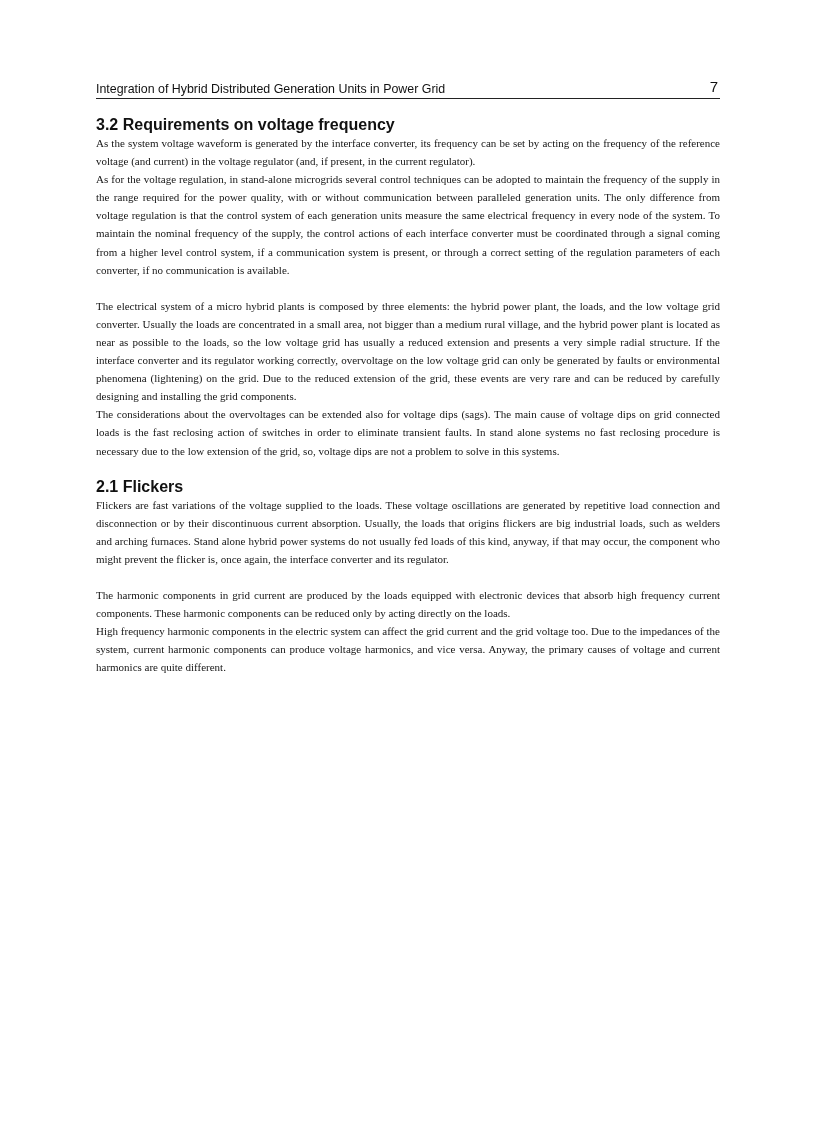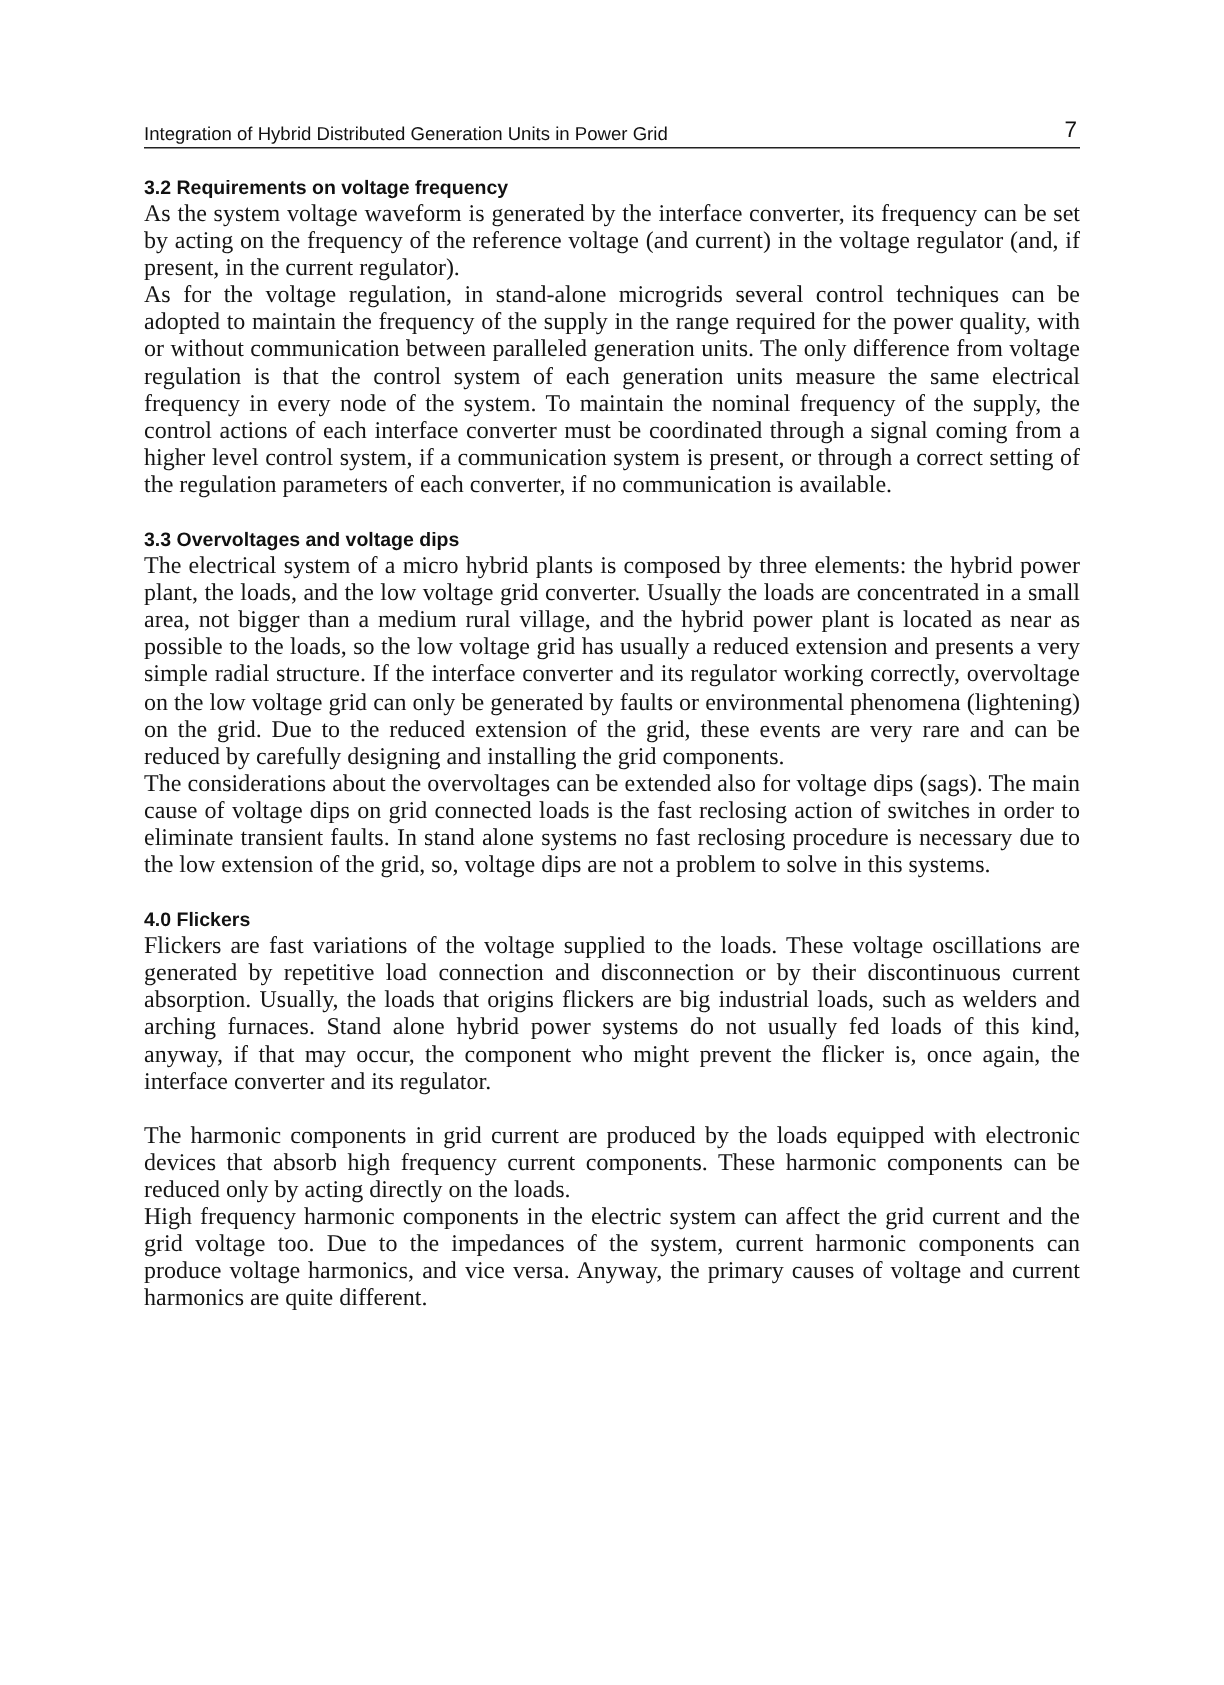--- a/index.html
+++ b/index.html
@@ -8,25 +8,25 @@
     .running-header {
       position: absolute; top: 80px; left: 0; width: 624px; height: 18px;
       border-bottom: 1.5px solid #222;
       font-family: "Liberation Sans", sans-serif; font-size: 12.4px; color: #111; text-align: center;
     }
     .running-header .title { position: absolute; left: 0; top: 2px; }
     .running-header .pageno { position: absolute; right: 2px; top: -2px; font-size: 15px; }
     .content { position: absolute; top: 116px; left: 0; width: 624px; }
     .section { margin-bottom: 18px; }
     h2 {
-      font-family: "Liberation Sans", sans-serif; font-weight: bold; font-size: 13px;
+      font-family: "Liberation Sans", sans-serif; font-weight: bold; font-size: 16px;
       color: #111; margin: 0; line-height: 18px;
     }
     p {
-      font-family: "Liberation Serif", serif; font-size: 16px; line-height: 18.1px;
+      font-family: "Liberation Serif", serif; font-size: 11px; line-height: 18.1px;
       color: #151515; margin: 0; text-align: justify;
     }
     #s32 { }
     #s33 { margin-top: 0; }
   </style>
 </head>
 <body>
 
 <div class="page">
   <div class="running-header">
@@ -35,27 +35,26 @@
   </div>
 
   <div class="content">
     <div class="section" id="s32">
       <h2>3.2 Requirements on voltage frequency</h2>
       <p>As the system voltage waveform is generated by the interface converter, its frequency can be set by acting on the frequency of the reference voltage (and current) in the voltage regulator (and, if present, in the current regulator).</p>
       <p>As for the voltage regulation, in stand-alone microgrids several control techniques can be adopted to maintain the frequency of the supply in the range required for the power quality, with or without communication between paralleled generation units. The only difference from voltage regulation is that the control system of each generation units measure the same electrical frequency in every node of the system. To maintain the nominal frequency of the supply, the control actions of each interface converter must be coordinated through a signal coming from a higher level control system, if a communication system is present, or through a correct setting of the regulation parameters of each converter, if no communication is available.</p>
     </div>
 
     <div class="section" id="s33">
-      <h2>3.3 Overvoltages and voltage dips</h2>
       <p>The electrical system of a micro hybrid plants is composed by three elements: the hybrid power plant, the loads, and the low voltage grid converter. Usually the loads are concentrated in a small area, not bigger than a medium rural village, and the hybrid power plant is located as near as possible to the loads, so the low voltage grid has usually a reduced extension and presents a very simple radial structure.  If the interface converter and its regulator working correctly, overvoltage on the  low voltage grid can only be generated by faults or environmental phenomena (lightening) on the grid. Due to the reduced extension of the grid, these events are very rare and can be reduced by carefully designing and installing the grid components.</p>
       <p>The considerations about the overvoltages can be extended also for voltage dips (sags). The main cause of voltage dips on grid connected loads is the fast reclosing action of switches in order to eliminate transient faults. In stand alone systems no fast reclosing procedure is necessary due to the low extension of the grid, so, voltage dips are not a problem to solve in this systems.</p>
     </div>
 
     <div class="section">
-      <h2>4.0 Flickers</h2>
+      <h2>2.1 Flickers</h2>
       <p>Flickers are fast variations of the voltage supplied to the loads. These voltage oscillations are generated by repetitive load connection and disconnection or by their discontinuous current absorption. Usually, the loads that origins flickers are big industrial loads, such as welders and arching furnaces. Stand alone hybrid power systems do not usually fed loads of this kind, anyway, if that may occur, the component who might prevent the flicker is, once again, the interface converter and its regulator.</p>
     </div>
 
     <div class="section">
       <p>The harmonic components in grid current are produced by the loads equipped with electronic devices that absorb high frequency current components. These harmonic components can be reduced only by acting directly on the loads.</p>
       <p>High frequency harmonic components in the electric system can affect the grid current and the grid voltage too. Due to the impedances of the system, current harmonic components can produce voltage harmonics, and vice versa. Anyway, the primary causes of voltage and current harmonics are quite different.</p>
     </div>
   </div>
 </div>
 

